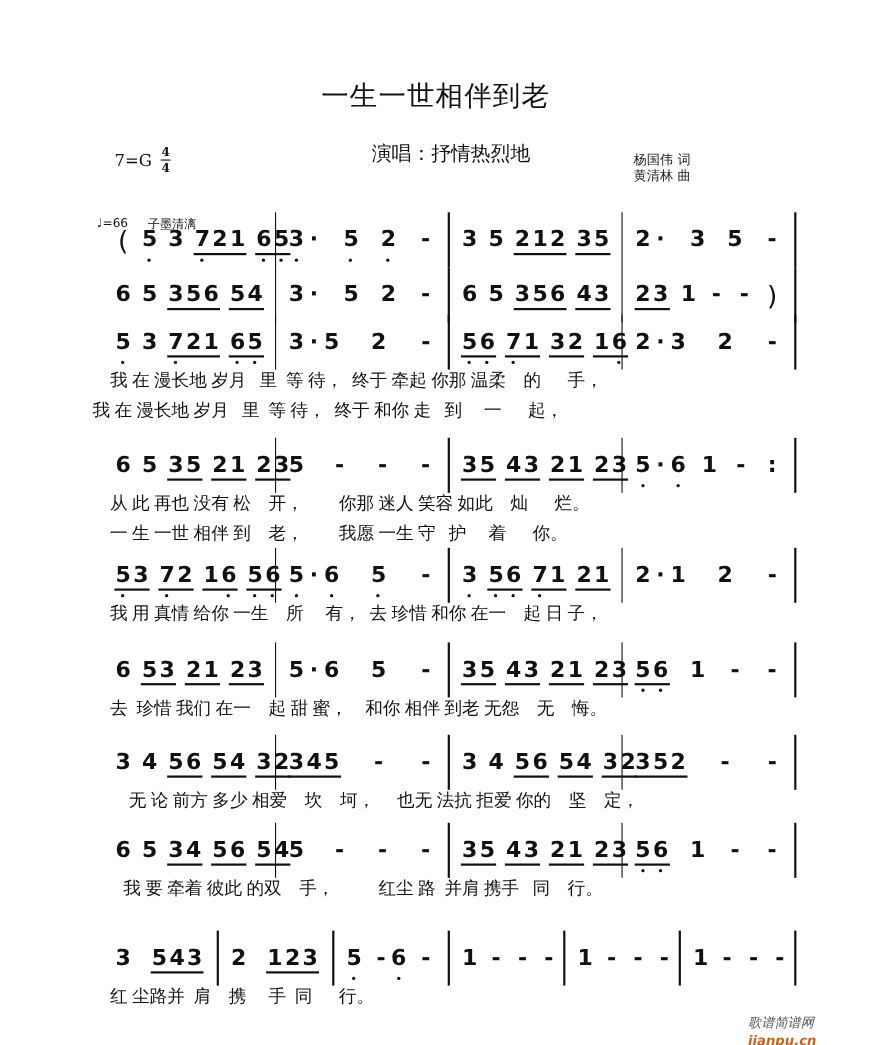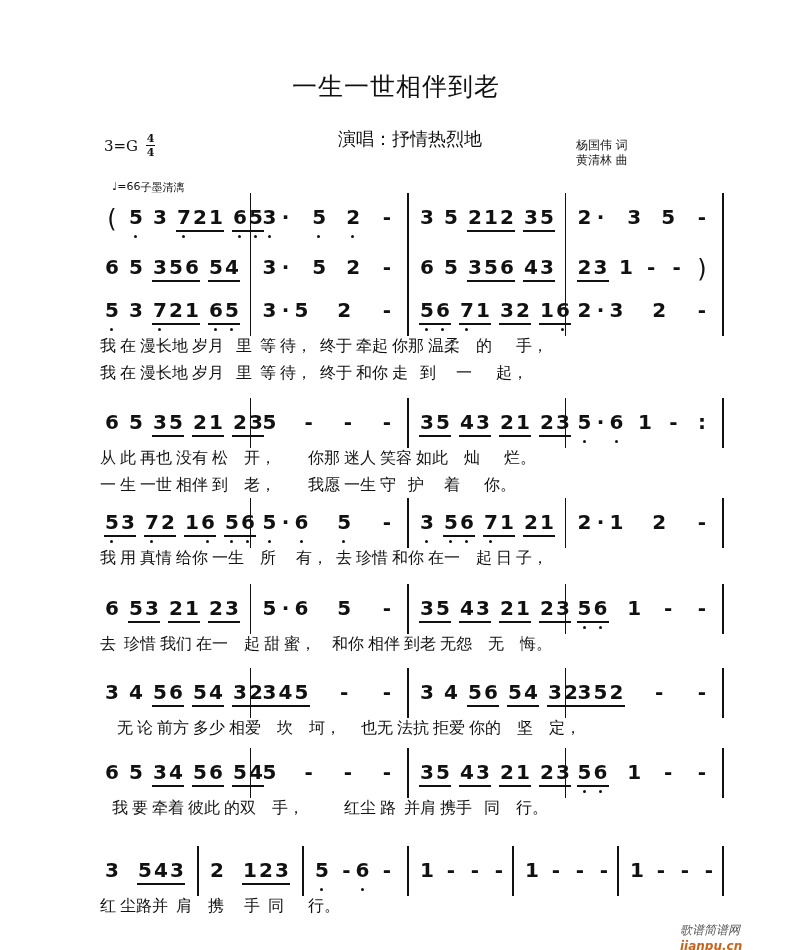--- a/index.html
+++ b/index.html
@@ -3,39 +3,39 @@
 <meta charset="utf-8">
 <style>
   html,body{margin:0;padding:0;background:#ffffff;}
   body{width:792px;height:950px;position:relative;overflow:hidden;font-family:"DejaVu Sans",sans-serif;color:#111;}
   .title{position:absolute;top:70px;left:0;width:792px;text-align:center;font-size:25px;font-weight:normal;letter-spacing:1px;}
   .key{position:absolute;top:133px;left:104px;font-family:"DejaVu Serif",serif;font-size:15px;display:flex;align-items:center;gap:8px;}
   .ts{display:inline-flex;flex-direction:column;align-items:center;font-weight:bold;font-size:11px;line-height:11px;}
   .ts .bar{width:9px;height:1px;background:#111;margin:1px 0;}
   .singer{position:absolute;top:127px;left:338px;font-size:18px;}
   .credits{position:absolute;top:138px;left:576px;font-family:"DejaVu Serif",serif;font-size:12px;line-height:15px;color:#222;}
-  .tempo{position:absolute;top:180px;left:88px;font-size:11px;display:flex;margin-left:24px;}
+  .tempo{position:absolute;top:196px;left:88px;font-size:11px;display:flex;gap:18px;}
   .row{position:absolute;left:92px;width:630px;height:40px;}
   .meas{position:absolute;top:0;height:40px;display:flex;align-items:flex-start;}
   .bl{position:absolute;width:1.5px;background:#111;}
   .n{font-weight:bold;font-size:20px;position:relative;display:inline-block;width:16px;text-align:center;font-family:"DejaVu Sans",sans-serif;}
   .g{display:inline-flex;margin-right:8px;}
   .g.u1{border-bottom:2px solid #111;padding-bottom:1px;}
   .dot{position:absolute;left:6px;bottom:-9px;width:3px;height:3px;border-radius:50%;background:#111;}
   .lyr{position:absolute;left:100px;font-family:Liberation Serif, serif;font-size:16px;white-space:pre;letter-spacing:0px;}
   .wm{position:absolute;left:680px;top:922px;font-size:12px;color:#555;}
   .wm span{color:#c8641e;font-weight:bold;font-style:italic;}
 </style>
 </head>
 <body>
 
 <div class="title">一生一世相伴到老</div>
 
 <div class="key">
-  <span>3=G</span>
+  <span>7=G</span>
   <span class="ts">
     <span>4</span>
     <span class="bar"></span>
     <span>4</span>
   </span>
 </div>
 
 <div class="singer">演唱：抒情热烈地</div>
 
 <div class="credits">
@@ -256,21 +256,21 @@
         <span class="g">
           <span class="n">2</span>
         </span>
         <span class="g">
           <span class="n">-</span>
         </span>
       </div>
       <div class="bl" style="left: 630px; top: -12px; height: 50px;"></div>
     </div>
     <div class="lyr" style="top: 336px; left: 100px;">我 在 漫长地 岁月   里  等 待，  终于 牵起 你那 温柔    的      手，</div>
-    <div class="lyr" style="top: 363px; left: 100px; text-align: center;">我 在 漫长地 岁月   里  等 待，  终于 和你 走   到     一      起，</div>
+    <div class="lyr" style="top: 363px; left: 84px; text-align: center;">我 在 漫长地 岁月   里  等 待，  终于 和你 走   到     一      起，</div>
     <div class="row" style="top: 410px;">
       <div class="meas" style="left: 12px; width: 141.5px; justify-content: space-between;">
         <span class="g">
           <span class="n">6</span>
         </span>
         <span class="g">
           <span class="n">5</span>
         </span>
         <span class="g u1">
           <span class="n">3</span>

